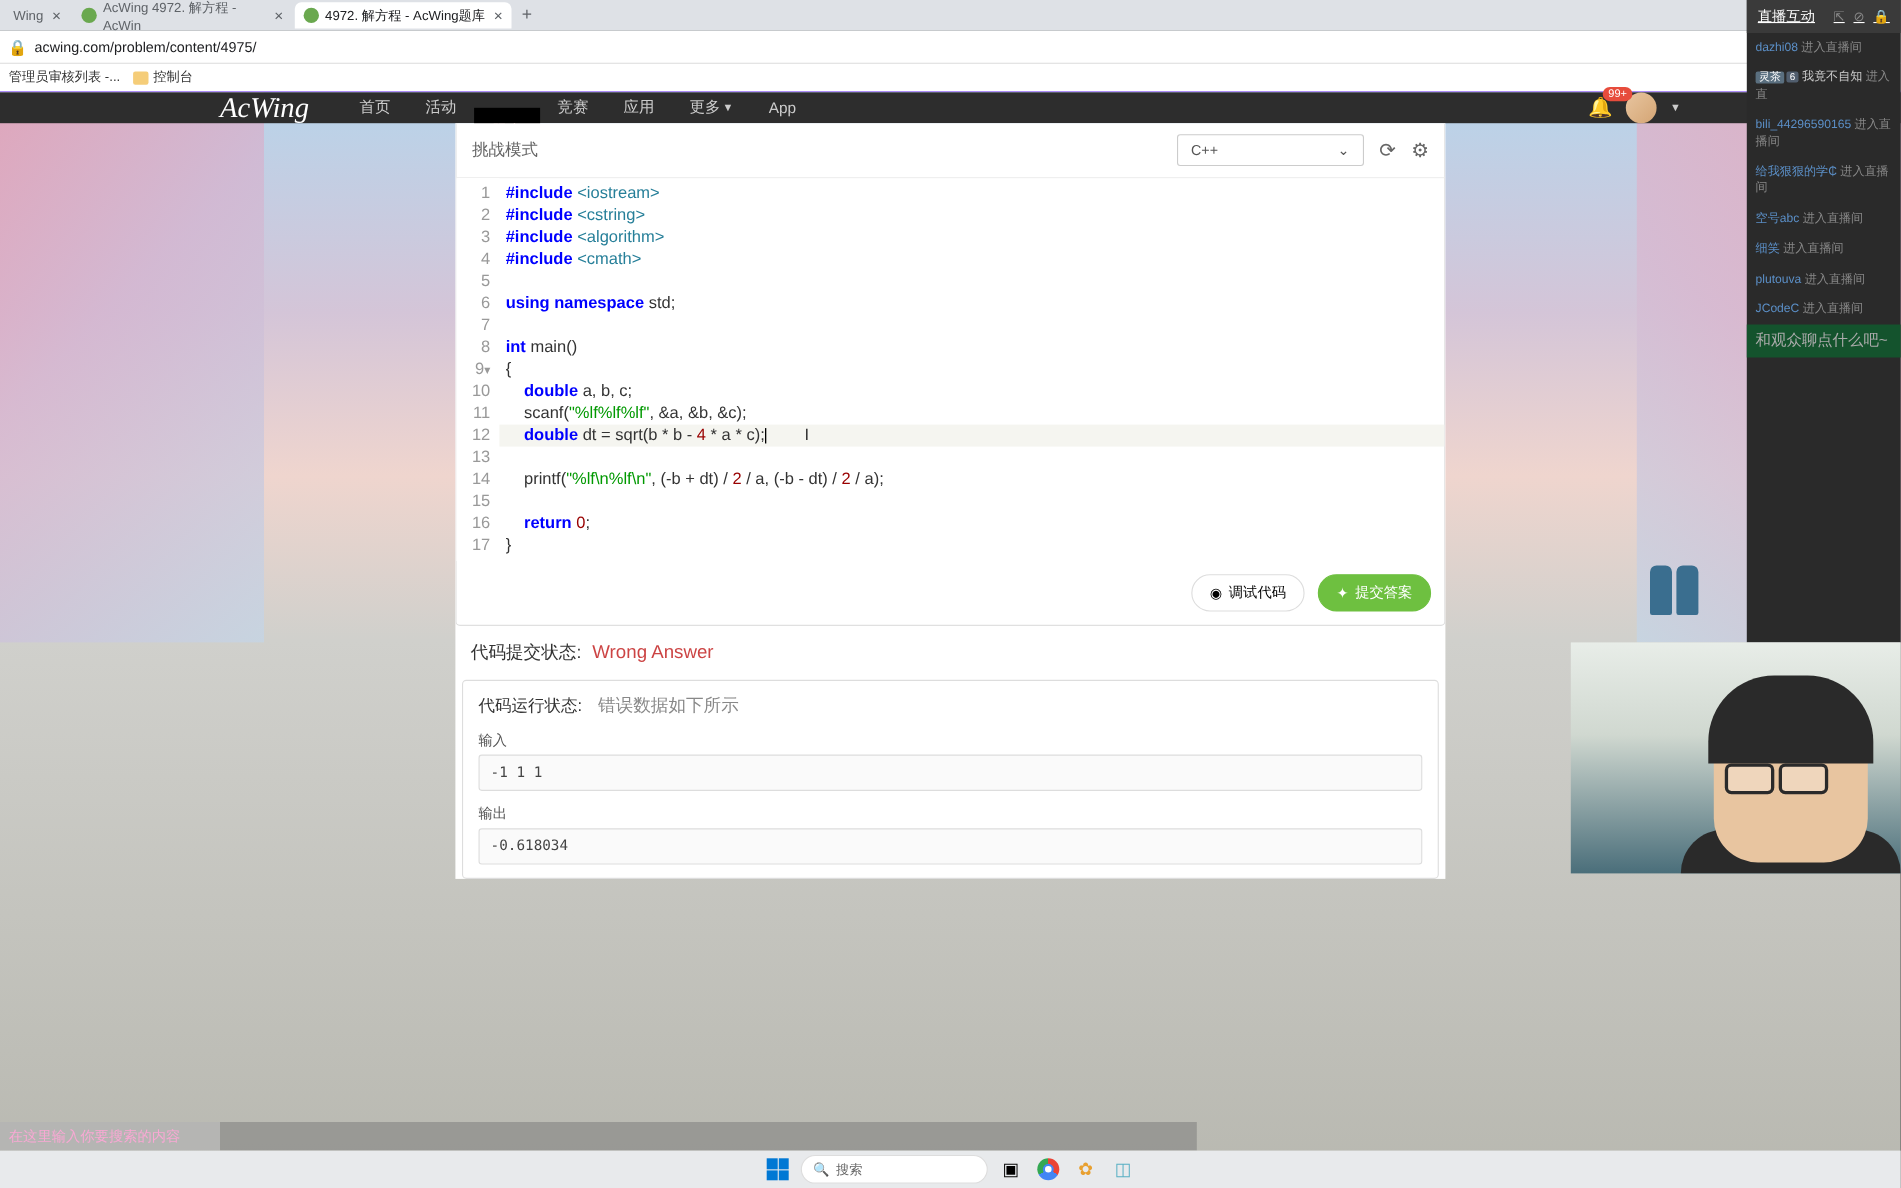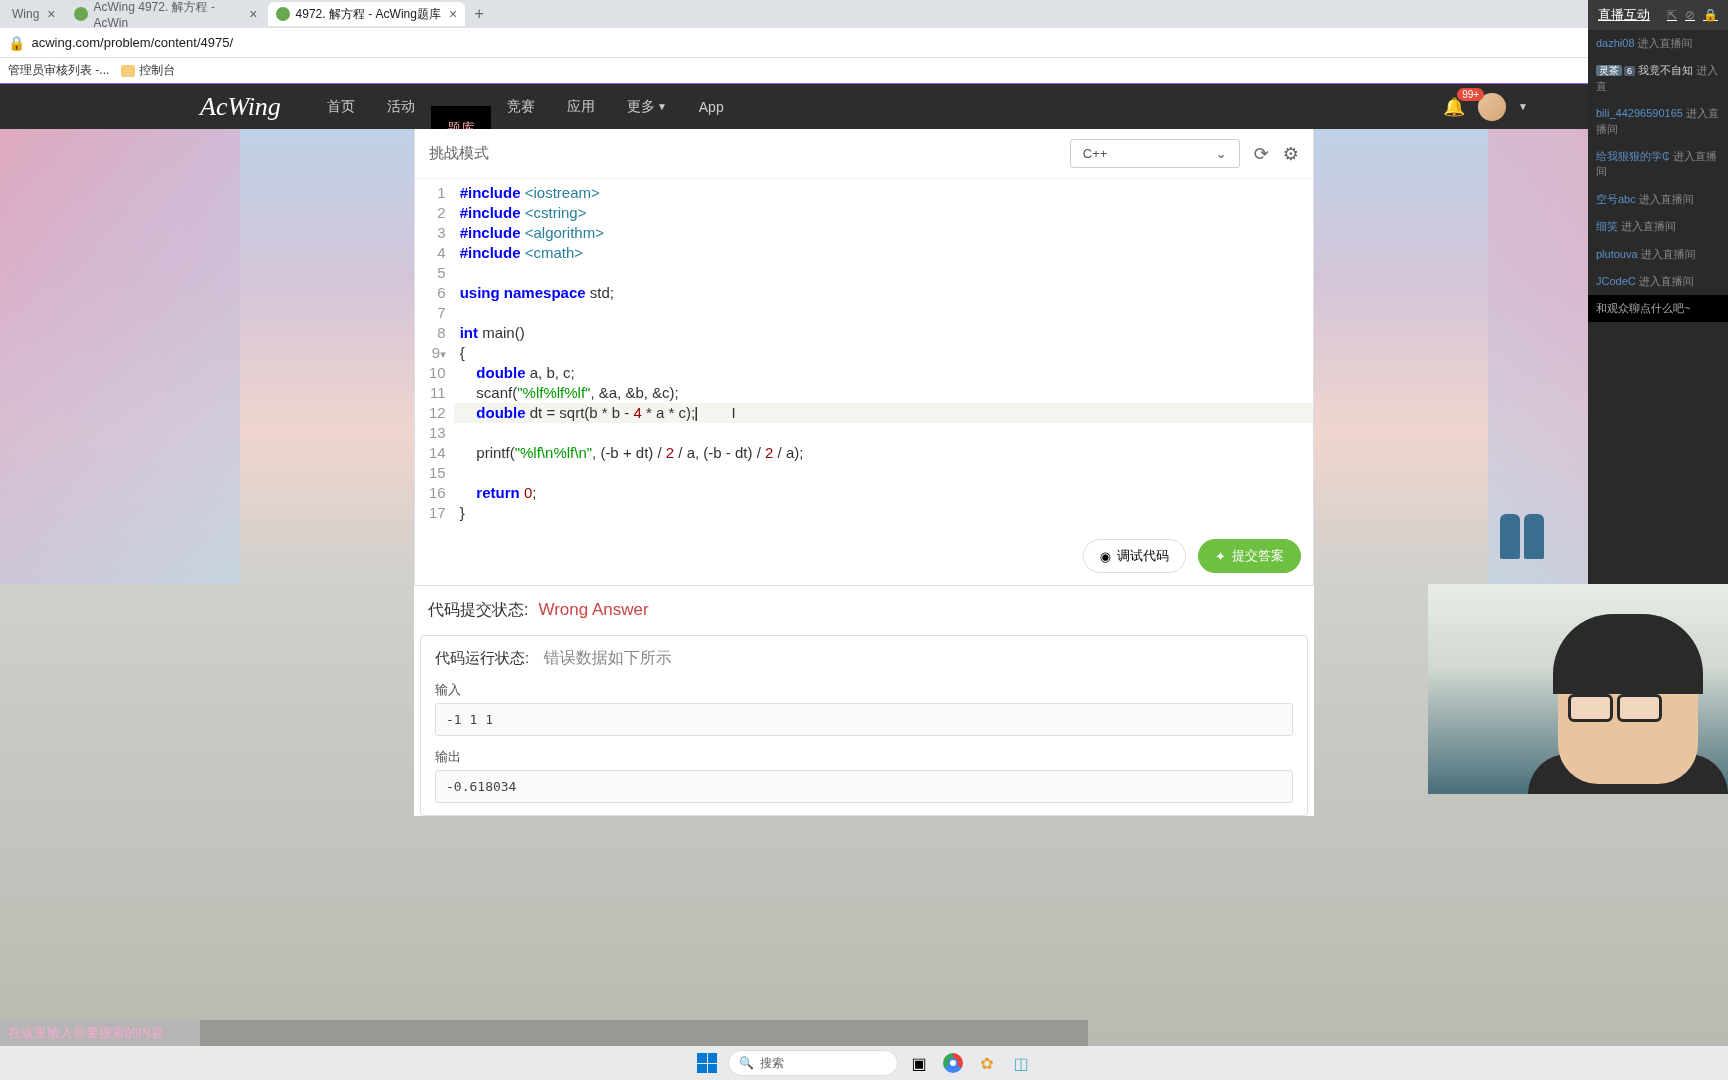--- a/index.html
+++ b/index.html
@@ -23,21 +23,21 @@
 .bm-folder { width: 14px; height: 12px; background: #f5cd79; border-radius: 2px; }
 
 
 .page-bg { position: absolute; top: 84px; left: 0; right: 0; bottom: 0; background: linear-gradient(180deg, #b8d4ea 0%, #d4c5d8 20%, #efd5ce 35%, #d0d0cc 50%, #b8b8b0 100%); overflow: hidden; }
 .bg-left { position: absolute; left: 0; top: 0; width: 240px; height: 500px; background: linear-gradient(135deg, #e89bb0 0%, #d4b5d0 40%, #c5d5e5 100%); opacity: 0.8; }
 .bg-right { position: absolute; right: 0; top: 0; width: 240px; height: 500px; background: linear-gradient(225deg, #e8a5b8 0%, #d8b8d0 50%, #c5d5e5 100%); opacity: 0.8; }
 .bg-people { position: absolute; right: 170px; top: 430px; width: 60px; height: 90px; }
 .person { display: inline-block; width: 20px; height: 45px; background: #3a6e8f; border-radius: 6px 6px 2px 2px; margin: 0 2px; }
 
 
-.nav-wrap { position: relative; z-index: 2; height: 45px; background: #2d2d2d; display: flex; align-items: center; padding: 0 200px 0 200px; }
+.nav-wrap { position: relative; z-index: 2; height: 28px; background: #2d2d2d; display: flex; align-items: center; padding: 0 200px 0 200px; }
 .logo { font-family: 'Brush Script MT', cursive; color: #fff; font-size: 26px; font-style: italic; margin-right: 30px; }
 .nav-item { color: #ccc; font-size: 14px; padding: 0 16px; height: 45px; display: flex; align-items: center; cursor: pointer; }
 .nav-item.active { background: #000; color: #fca5a5; margin-top: 44px; }
 .nav-right { margin-left: auto; display: flex; align-items: center; gap: 12px; }
 .bell { position: relative; color: #fff; font-size: 18px; }
 .badge { position: absolute; top: -8px; right: -18px; background: #e74c3c; color: #fff; font-size: 10px; padding: 1px 5px; border-radius: 8px; }
 .avatar { width: 28px; height: 28px; border-radius: 50%; background: linear-gradient(135deg, #e8c5a0, #d4a574); }
 .dropdown-caret { color: #ccc; font-size: 10px; }
 
 
@@ -80,21 +80,21 @@
 .io-box { border: 1px solid #ddd; border-radius: 3px; padding: 8px 10px; font-family: Consolas, monospace; font-size: 13px; color: #444; background: #fafafa; }
 
 
 .live-panel { position: absolute; top: 0; right: 0; width: 140px; height: 584px; background: #2a2a2a; z-index: 5; }
 .live-head { background: #3a3a3a; color: #fff; font-size: 13px; padding: 6px 10px; display: flex; align-items: center; justify-content: space-between; text-decoration: underline; }
 .live-head-icons { display: flex; gap: 8px; font-size: 12px; color: #888; }
 .live-msg { padding: 6px 8px; font-size: 11px; color: #888; border-bottom: 0; line-height: 1.4; }
 .live-user { color: #5b8fc7; }
 .live-user.orange { background: #5a6f7f; color: #fff; padding: 0 3px; border-radius: 2px; font-size: 10px; }
 .live-badge { background: #515e6e; color: #fff; font-size: 9px; padding: 0 3px; border-radius: 2px; margin-left: 2px; }
-.live-hint { background: #000000; color: #aaa; font-size: 11px; padding: 6px 8px; }
+.live-hint { background: #14532d; color: #aaa; font-size: 14px; padding: 6px 8px; }
 
 
 .webcam { position: absolute; right: 0; top: 584px; width: 300px; height: 210px; background: linear-gradient(180deg, #e8ede8 0%, #d0d8d0 40%, #4a6e7a 100%); z-index: 6; overflow: hidden; }
 .face { position: absolute; right: 20px; bottom: 0; width: 180px; height: 190px; }
 .head { width: 140px; height: 160px; background: #e8c5a0; border-radius: 60px 60px 40px 40px; position: absolute; top: 20px; left: 30px; }
 .hair { width: 150px; height: 80px; background: #2a2a2a; border-radius: 60px 60px 0 0; position: absolute; top: 10px; left: 25px; }
 .glasses { position: absolute; top: 90px; left: 40px; width: 120px; height: 30px; }
 .lens { width: 45px; height: 28px; border: 3px solid #2a2a2a; border-radius: 6px; display: inline-block; background: rgba(255,255,255,0.3); }
 .shirt { position: absolute; bottom: 0; left: 0; width: 200px; height: 40px; background: #2a2a2a; border-radius: 40px 40px 0 0; }
 

